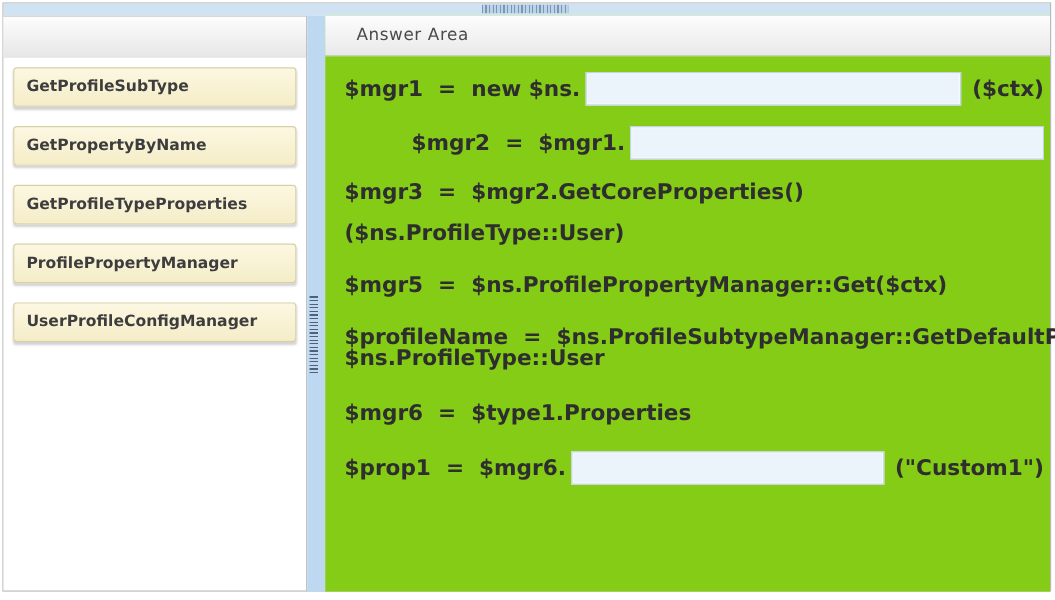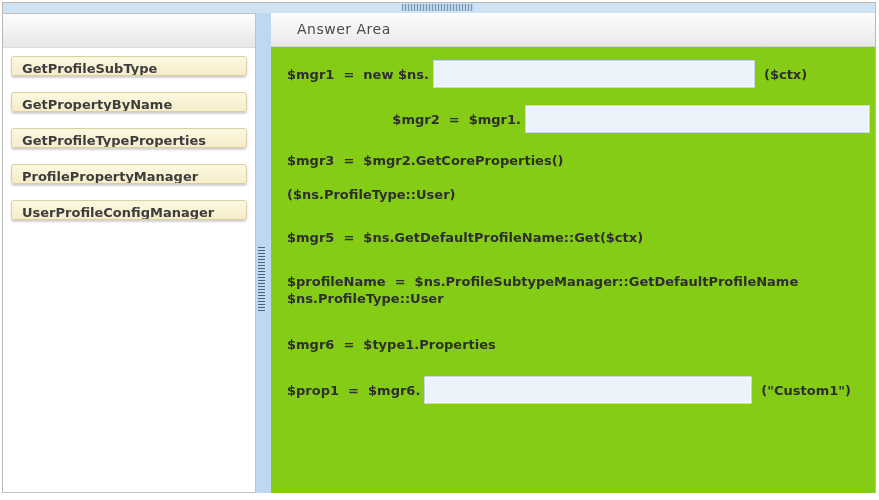--- a/index.html
+++ b/index.html
@@ -15,21 +15,21 @@
             width:72px; height:7px; background:#bad3ea;
             background-image:repeating-linear-gradient(90deg,#7d97b0 0px,#7d97b0 1px,transparent 1px,transparent 3px);
             cursor:row-resize; }
 
   
   .left-panel { position:absolute; left:0; top:10px; width:253px; height:480px;
                 background:#ffffff; border:1px solid #c2c2c2; border-left:none; }
   .left-header { height:34px; background:linear-gradient(#fdfdfd,#e7e7e7);
                  border-bottom:1px solid #dcdcdc; }
   .palette { padding:8px 8px 0 8px; }
-  .palette-btn { display:block; width:100%; height:20px; margin-bottom:16px;
+  .palette-btn { display:block; width:100%; height:33px; margin-bottom:16px;
                  text-align:left; padding-left:10px; line-height:23px;
                  background:linear-gradient(#fcf7e1,#f5edc8);
                  border:1px solid #d9cfa2; border-radius:3px;
                  box-shadow:0 2px 2px rgba(0,0,0,0.18);
                  font-weight:700; font-size:13px; color:#3d3d3d;
                  font-family:"DejaVu Sans","Liberation Sans",sans-serif;
                  cursor:grab; white-space:nowrap; overflow:hidden; }
 
   
   .divider { position:absolute; left:253px; top:10px; width:15px; height:480px; background:#bdd8f0; }
@@ -40,21 +40,21 @@
   
   .right-panel { position:absolute; left:268px; top:10px; right:0; height:480px;
                  background:#84cc16; }
   .answer-header { height:34px; background:linear-gradient(#fdfdfd,#e9e9e9);
                    border-bottom:1px solid #d2d2d2;
                    font-size:14px; color:#4a4a4a; line-height:33px; padding-left:26px;
                    letter-spacing:0.5px; }
 
   .code-area { padding:13px 5px 0 16px; }
   .code-row { display:flex; align-items:center; }
-  .code-text { font-weight:700; font-size:13px; color:#2e2e2e; white-space:pre; line-height:17px; }
+  .code-text { font-weight:700; font-size:18px; color:#2e2e2e; white-space:pre; line-height:17px; }
   .blank { height:28px; background:#ecf4fb; border:1px solid #c5d4e3;
            box-shadow:inset 0 0 0 1px #f3f9fd; margin-left:4px; cursor:pointer; }
   .suffix { margin-left:9px; }
 
   .code-area .code-row:nth-child(1)  { margin-bottom:17px; }
   .code-area .code-row:nth-child(2)  { margin-bottom:19px;justify-content:flex-end; }
   .code-area .code-row:nth-child(3)  { margin-bottom:17px; }
   .code-area .code-row:nth-child(4)  { margin-bottom:26px; }
   .code-area .code-row:nth-child(5)  { margin-bottom:27px; }
   .code-area .code-row:nth-child(6)  { margin-bottom:29px; }
@@ -112,21 +112,21 @@
       <div class="code-row">
         <span class="code-text">$mgr3  =  $mgr2.GetCoreProperties()</span>
       </div>
 
 
       <div class="code-row">
         <span class="code-text">($ns.ProfileType::User)</span>
       </div>
 
       <div class="code-row">
-        <span class="code-text">$mgr5  =  $ns.GetDefaultProfileName::Get($ctx)</span>
+        <span class="code-text">$mgr5  =  $ns.ProfilePropertyManager::Get($ctx)</span>
       </div>
 
       <div class="code-row">
         <span class="code-text">$profileName  =  $ns.ProfileSubtypeManager::GetDefaultProfileName
 $ns.ProfileType::User</span>
       </div>
 
 
       <div class="code-row">
         <span class="code-text">$mgr6  =  $type1.Properties</span>

